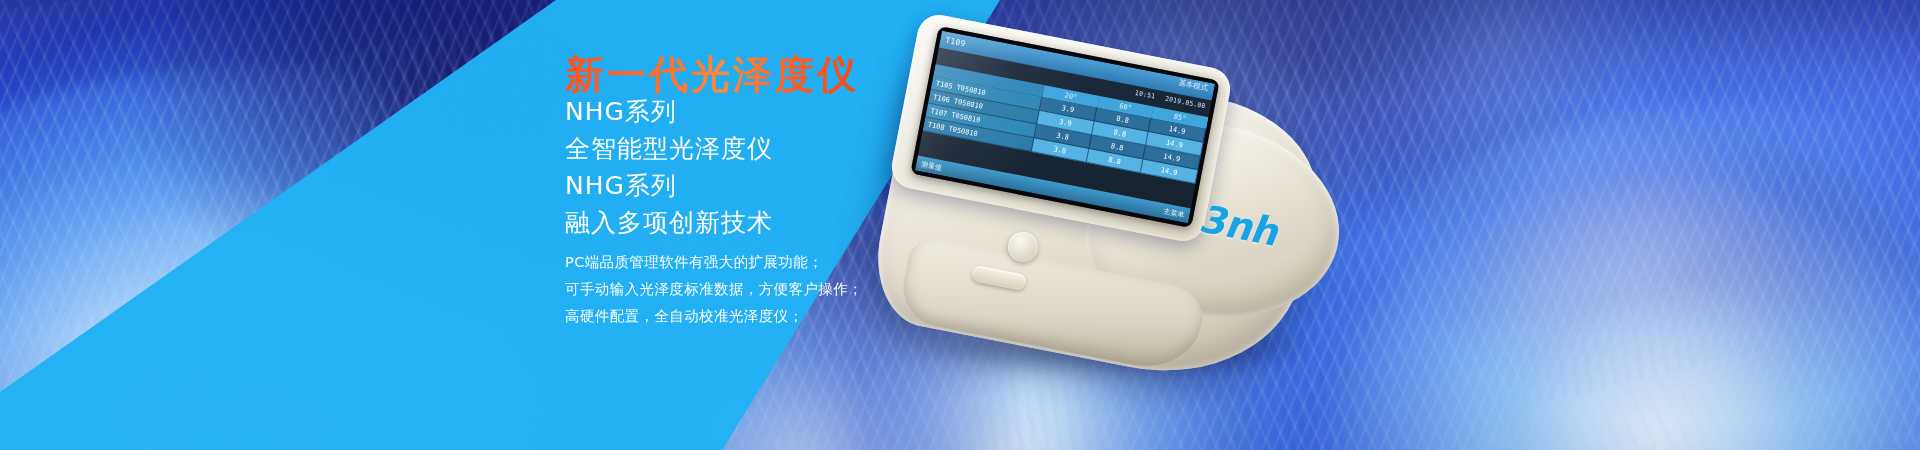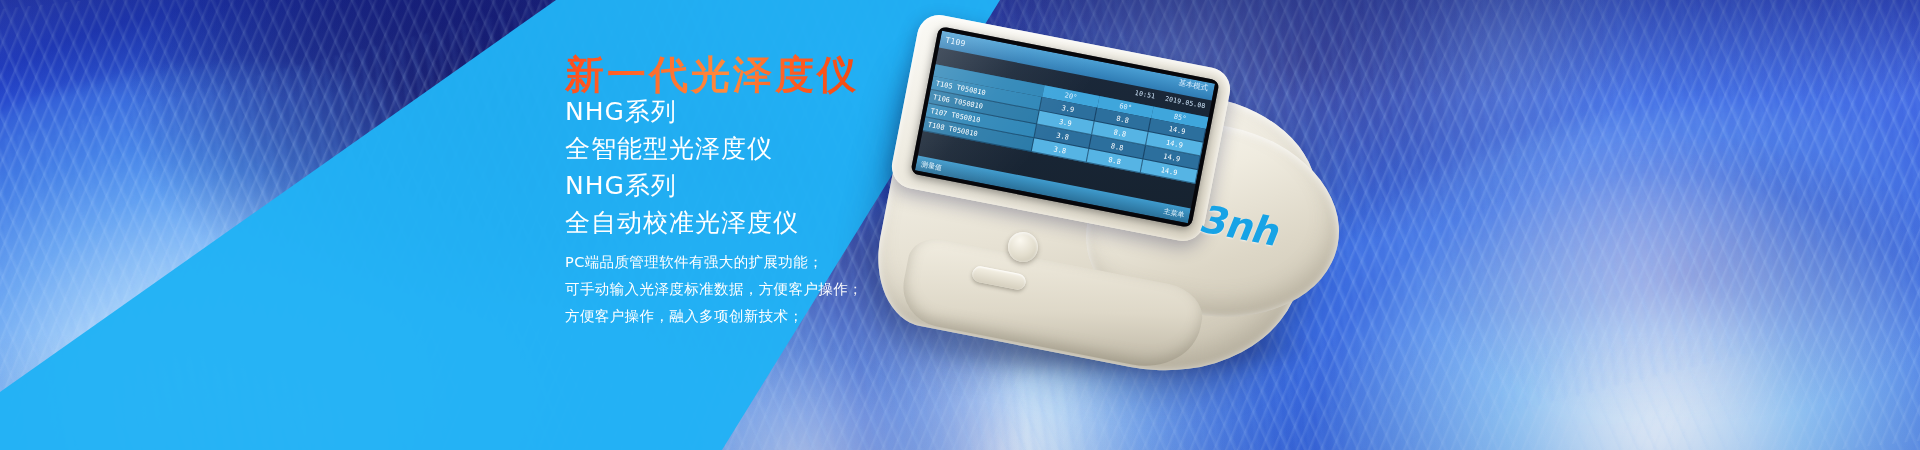--- a/index.html
+++ b/index.html
@@ -272,25 +272,25 @@
 
   <div class="cyan-panel"></div>
   <div class="cyan-panel2"></div>
 
   <div class="content">
     <div class="headline">新一代光泽度仪</div>
 
     <div class="subline sub1">NHG系列</div>
     <div class="subline sub2">全智能型光泽度仪</div>
     <div class="subline sub3">NHG系列</div>
-    <div class="subline sub4">全自动校准光泽度仪</div>
+    <div class="subline sub4">融入多项创新技术</div>
 
     <div class="para p2">可手动输入光泽度标准数据，方便客户操作；</div>
     <div class="para p1">PC端品质管理软件有强大的扩展功能；</div>
-    <div class="para p3">方便客户操作，融入多项创新技术；</div>
+    <div class="para p3">高硬件配置，全自动校准光泽度仪；</div>
   </div>
 
   <div class="device">
     <div class="shadow-under"></div>
     <div class="body-shell"></div>
     <div class="body-nose"></div>
     <div class="body-foot"></div>
     <div class="btn-round"></div>
     <div class="btn-pill"></div>
     <div class="led"></div>

